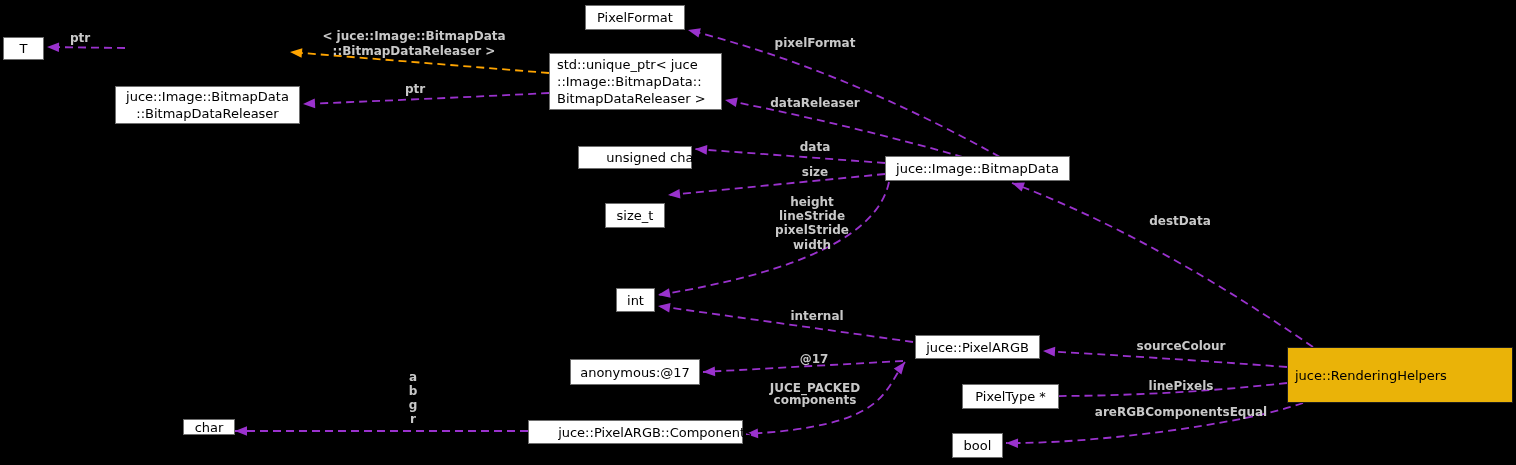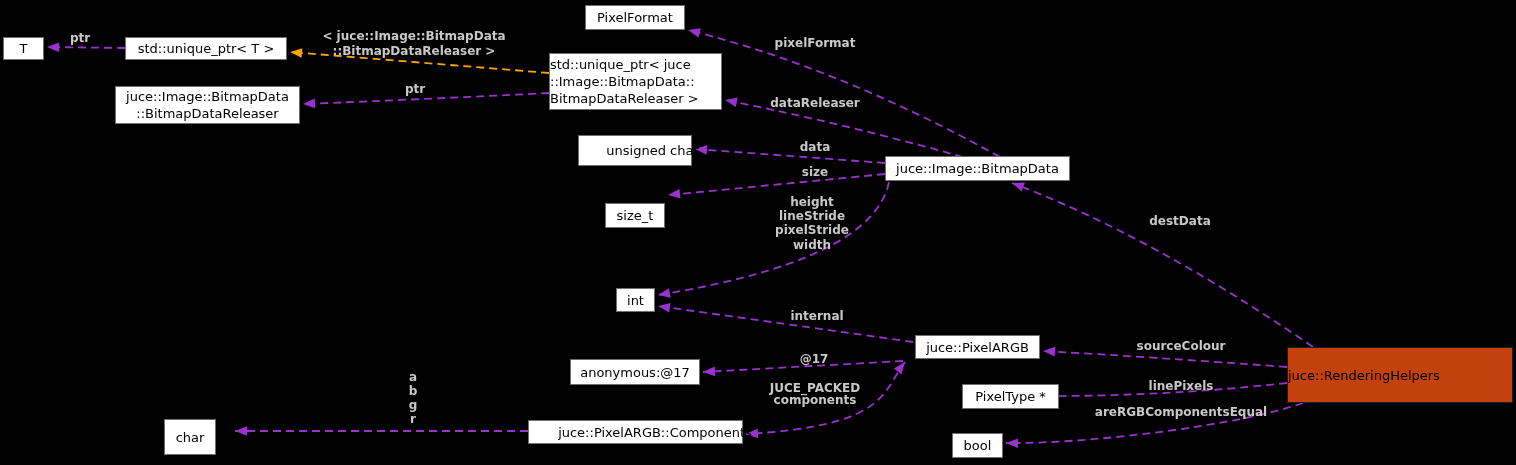--- a/index.html
+++ b/index.html
@@ -21,23 +21,23 @@
     font-size:13px;
     line-height:17px;
     display:flex;
     flex-direction:column;
     justify-content:center;
     align-items:center;
     text-align:center;
     white-space:nowrap;
     cursor:pointer;
   }
-  .node.align-left{align-items:flex-start;text-align:left;}
+  .node.align-left{align-items:flex-start;text-align:left;padding-left:7px;}
   .node.highlight{
-    background:#c2410c;
+    background:#eab308;
     border:1.6px solid #1d1d1d;
     cursor:default;
   }
   .edge-label{
     fill:#c8c8c8;
     font-family:"DejaVu Sans","Liberation Sans",sans-serif;
     font-size:12px;
     font-weight:bold;
     text-anchor:middle;
   }
@@ -102,36 +102,33 @@
       <text x="1181" y="412" dominant-baseline="central" class="edge-label">areRGBComponentsEqual</text>
       <text x="413" y="377" dominant-baseline="central" class="edge-label">a</text>
       <text x="413" y="391" dominant-baseline="central" class="edge-label">b</text>
       <text x="413" y="405" dominant-baseline="central" class="edge-label">g</text>
       <text x="413" y="419" dominant-baseline="central" class="edge-label">r</text>
     </svg>
   <div id="node-layer">
       <div class="node" style="left: 3px; top: 37px; width: 41px; height: 23px;">
         <span>T</span>
       </div>
-      <div class="node" style="left: 125px; top: 37px; width: 162px; height: 23px;">
-        <span>std::unique_ptr&lt; T &gt;</span>
-      </div>
       <div class="node" style="left: 115px; top: 86px; width: 185px; height: 38px;">
         <span>juce::Image::BitmapData</span>
         <span>::BitmapDataReleaser</span>
       </div>
       <div class="node" style="left: 585px; top: 5px; width: 100px; height: 25px;">
         <span>PixelFormat</span>
       </div>
       <div class="node align-left" style="left: 549px; top: 53px; width: 173px; height: 57px;">
         <span>std::unique_ptr&lt; juce</span>
         <span>::Image::BitmapData::</span>
         <span>BitmapDataReleaser &gt;</span>
       </div>
-      <div class="node" style="left: 578px; top: 135px; width: 114px; height: 31px; padding-left: 35px;">
+      <div class="node" style="left: 578px; top: 146px; width: 114px; height: 23px; padding-left: 35px;">
         <span>unsigned char</span>
       </div>
       <div class="node" style="left: 605px; top: 183px; width: 60px; height: 25px; margin-top: 20px;">
         <span>size_t</span>
       </div>
       <div class="node" style="left: 885px; top: 156px; width: 185px; height: 25px;">
         <span>juce::Image::BitmapData</span>
       </div>
       <div class="node" style="left: 616px; top: 288px; width: 39px; height: 24px;">
         <span>int</span>
@@ -144,20 +141,20 @@
       </div>
       <div class="node" style="left: 928px; top: 384px; width: 97px; height: 25px; margin-left: 34px;">
         <span>PixelType *</span>
       </div>
       <div class="node" style="left: 952px; top: 433px; width: 51px; height: 25px;">
         <span>bool</span>
       </div>
       <div class="node" style="left: 528px; top: 420px; width: 215px; height: 24px; padding-left: 39px;">
         <span>juce::PixelARGB::Components</span>
       </div>
-      <div class="node" style="left: 164px; top: 419px; width: 52px; height: 36px;">
+      <div class="node" style="left: 183px; top: 419px; width: 52px; height: 16px;">
         <span>char</span>
       </div>
       <div class="node align-left highlight" style="left: 1287px; top: 347px; width: 226px; height: 56px;">
         <span>juce::RenderingHelpers</span>
       </div>
     </div>
 </div>
 
 </body></html>

